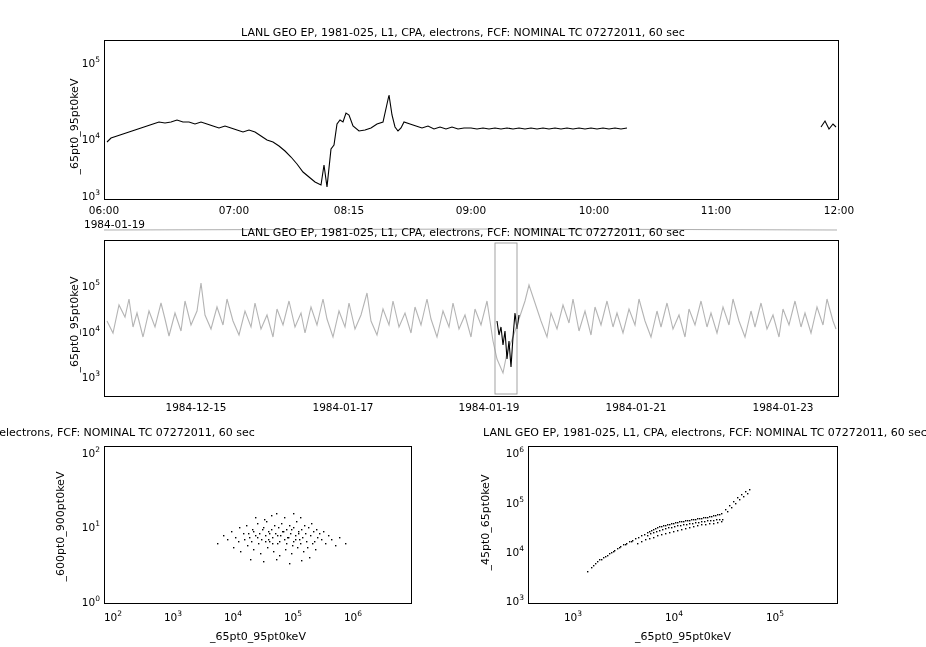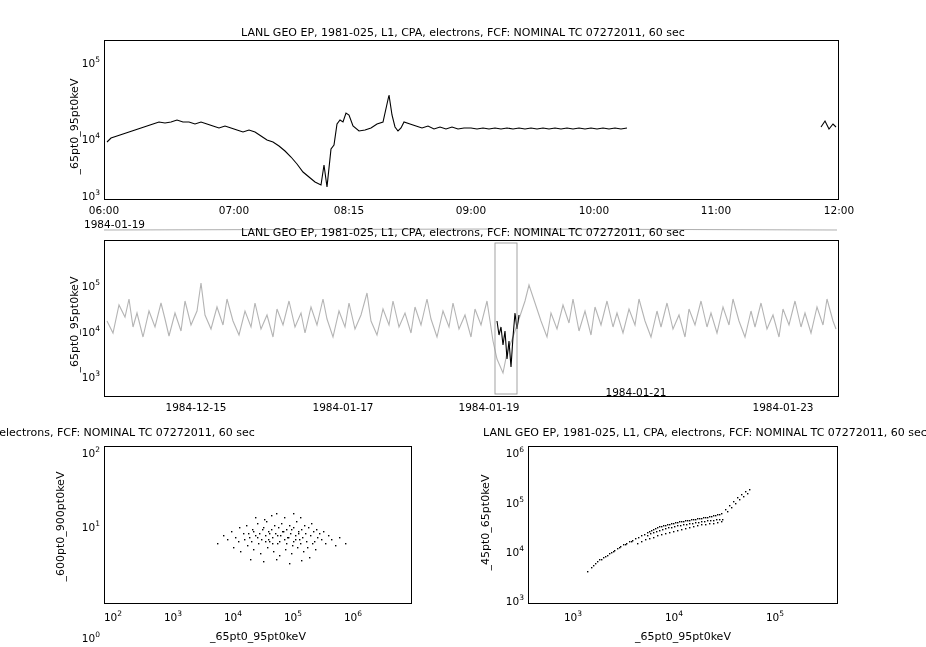--- a/index.html
+++ b/index.html
@@ -110,21 +110,21 @@
     </svg>
   </div>
 
   <div class="tick-y" style="left:64px;top:285px;width:36px;">10<sup>5</sup></div>
   <div class="tick-y" style="left:64px;top:331px;width:36px;">10<sup>4</sup></div>
   <div class="tick-y" style="left:64px;top:376px;width:36px;">10<sup>3</sup></div>
 
   <div class="tick-x" style="left:196px;top:401px;">1984-12-15</div>
   <div class="tick-x" style="left:343px;top:401px;text-align:center;">1984-01-17</div>
   <div class="tick-x" style="left:489px;top:401px;">1984-01-19</div>
-  <div class="tick-x" style="left:636px;top:386px;">1984-01-21</div>
+  <div class="tick-x" style="left:636px;top:401px;">1984-01-21</div>
   <div class="tick-x" style="left:783px;top:401px;">1984-01-23</div>
 </div>
 
 <div class="panel">
   <div class="title" style="left:-430px;top:426px;width:926px;">LANL GEO EP, 1981-025, L1, CPA, electrons, FCF: NOMINAL TC 07272011, 60 sec</div>
 
   <div class="ylabel" style="left:-20px;top:520px;width:160px;text-align:center;transform:rotate(-90deg);">_600pt0_900pt0keV</div>
 
   <div class="axis-box" style="left:104px;top:446px;width:308px;height:158px;">
     <svg width="306" height="156" viewBox="0 0 306 156">
@@ -238,21 +238,21 @@
         <rect x="163" y="92" width="1.4" height="1.4"></rect>
           <rect x="172" y="88" width="1.4" height="1.4"></rect>
         <rect x="183" y="90" width="1.4" height="1.4"></rect>
           <rect x="190" y="92" width="1.4" height="1.4"></rect>
       </g>
     </svg>
   </div>
 
   <div class="tick-y" style="left:64px;top:452px;width:36px;">10<sup>2</sup></div>
   <div class="tick-y" style="left:64px;top:526px;width:36px;">10<sup>1</sup></div>
-  <div class="tick-y" style="left:64px;top:601px;width:36px;margin-top:36px;">10<sup>0</sup></div>
+  <div class="tick-y" style="left:64px;top:601px;width:36px;">10<sup>0</sup></div>
 
   <div class="tick-x" style="left:113px;top:609px;">10<sup>2</sup></div>
   <div class="tick-x" style="left:173px;top:609px;">10<sup>3</sup></div>
   <div class="tick-x" style="left:233px;top:609px;">10<sup>4</sup></div>
   <div class="tick-x" style="left:293px;top:609px;">10<sup>5</sup></div>
   <div class="tick-x" style="left:353px;top:609px;">10<sup>6</sup></div>
 
   <div class="xlabel" style="left:104px;top:630px;width:308px;">_65pt0_95pt0keV</div>
 </div>
 

